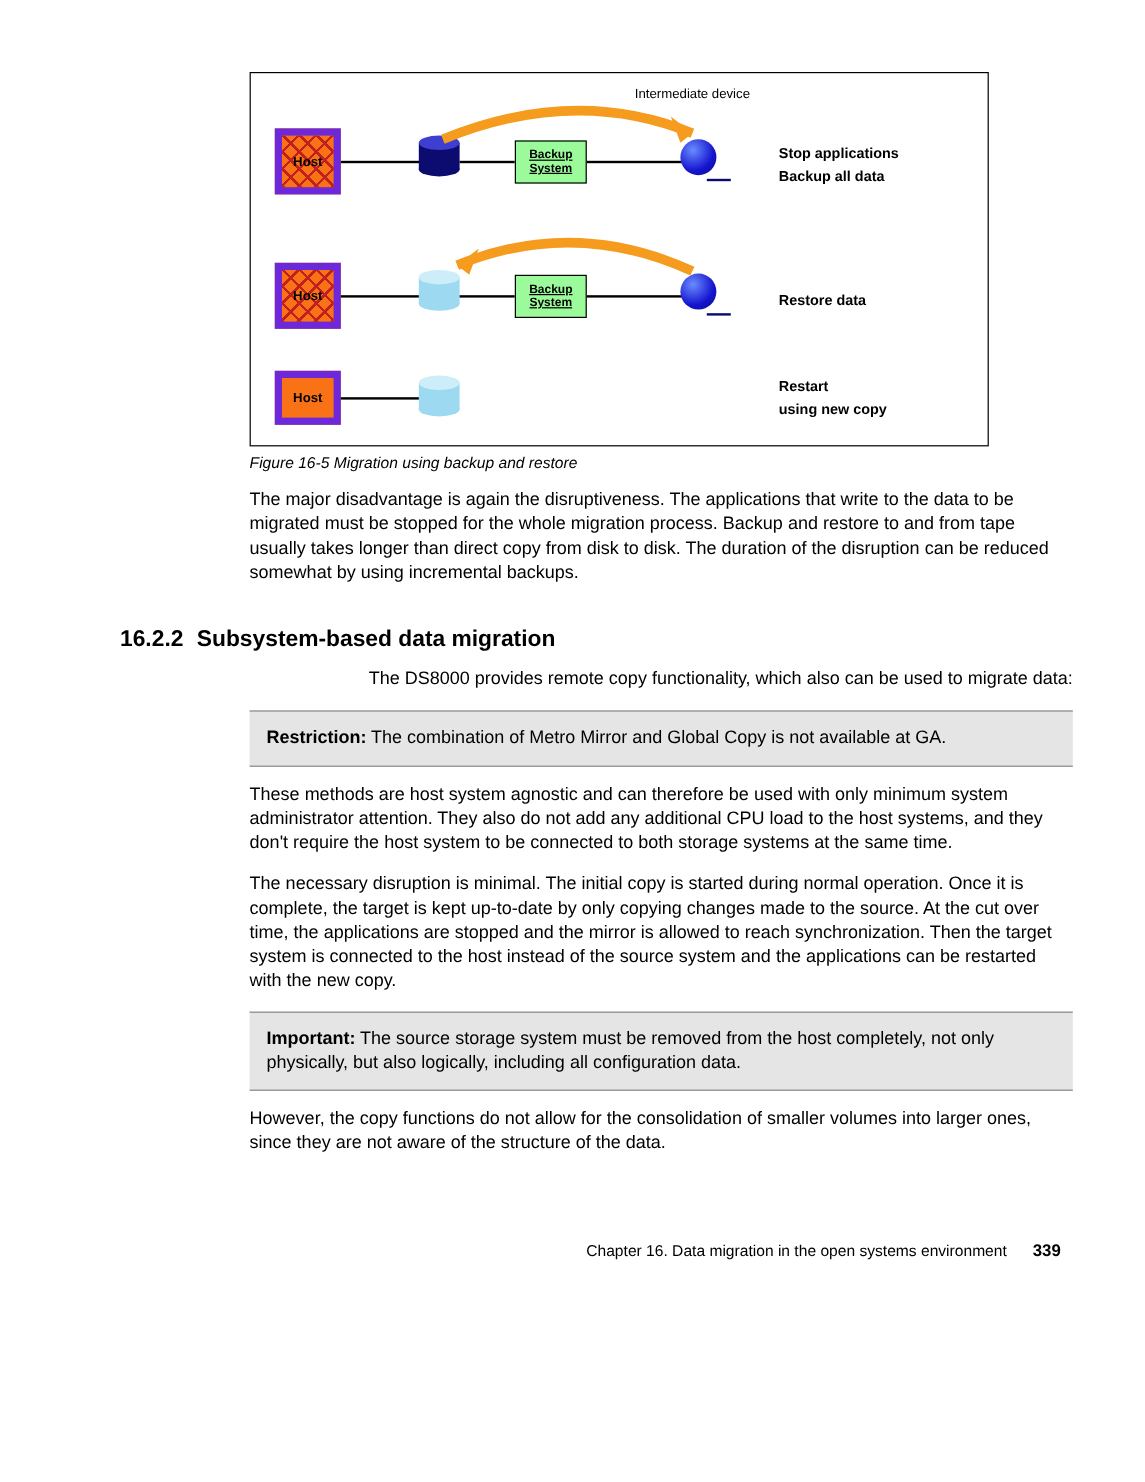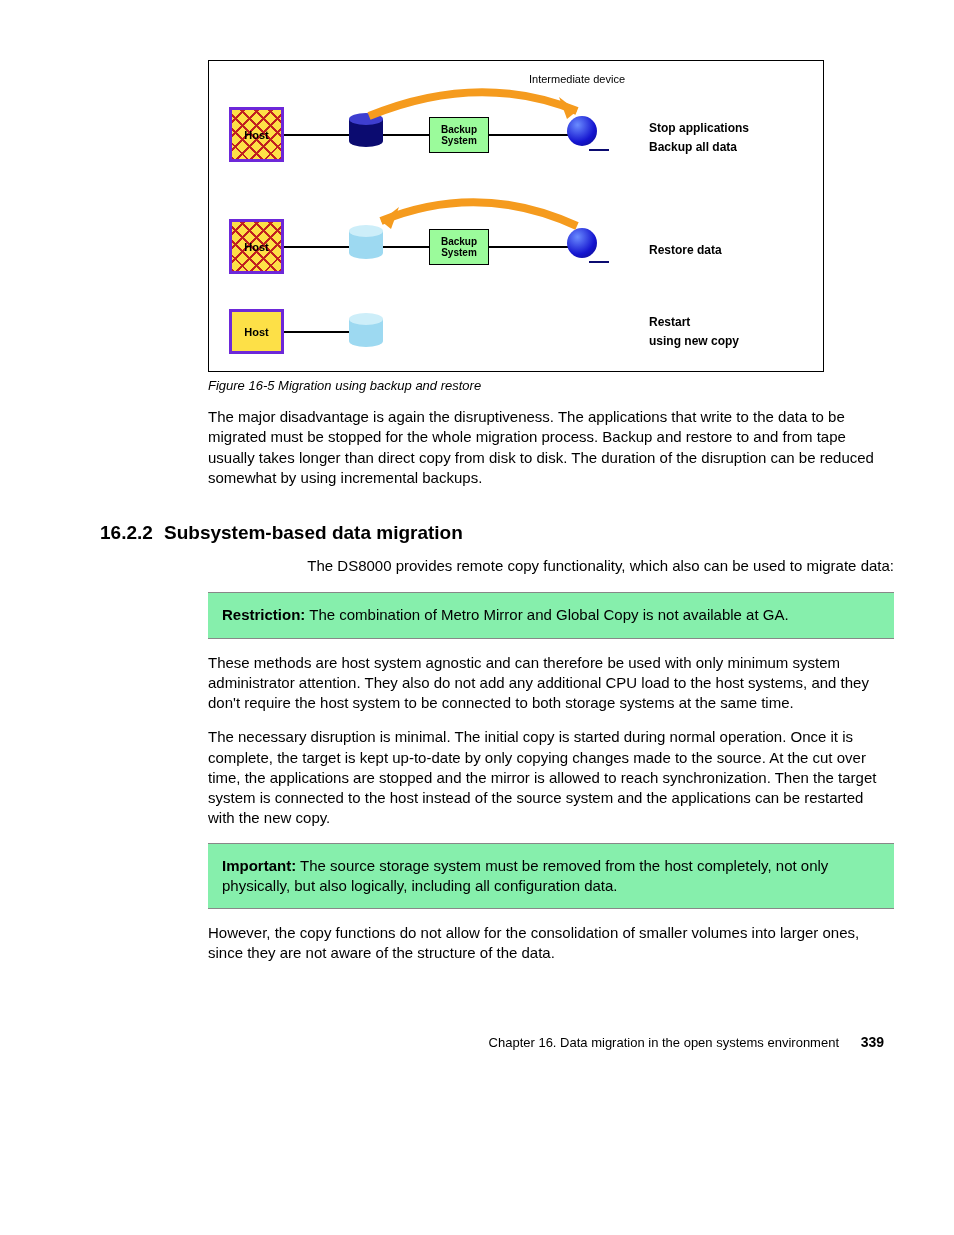--- a/index.html
+++ b/index.html
@@ -29,22 +29,22 @@
     position: absolute;
     top: 12px;
     left: 320px;
     font-size: 11px;
     font-weight: normal;
   }
   .hostbox {
     position: absolute;
     width: 55px;
     height: 55px;
-    background: #fde047;
-    border: 3px solid #6d28d9;
+    background: #f97316;
+    border: 6px solid #6d28d9;
     font-size: 11px;
     font-weight: bold;
     display: flex;
     align-items: center;
     justify-content: center;
     box-sizing: border-box;
   }
   .hatch::before {
     content: "";
     position: absolute;
@@ -61,20 +61,21 @@
     background: #9bfb9b;
     border: 1px solid #000;
     font-size: 10px;
     font-weight: bold;
     display: flex;
     align-items: center;
     justify-content: flex-end;
     text-align: center;
     line-height: 1.1;
     box-sizing: border-box;
+    text-decoration: underline;
   }
   .cyl {
     position: absolute;
     width: 34px;
     height: 34px;
   }
   .cyl .side {
     position: absolute;
     left: 0; right: 0; top: 6px; bottom: 6px;
   }
@@ -156,21 +157,21 @@
   }
   ul.bullets li::before {
     content: "►";
     position: absolute;
     left: -18px;
     font-size: 11px;
     top: 3px;
   }
   .notebox {
     margin-left: 108px;
-    background: #86efac;
+    background: #e5e5e5;
     border-top: 1px solid #888;
     border-bottom: 1px solid #888;
     padding: 12px 14px;
     font-size: 15px;
     line-height: 1.35;
   }
   .notebox b { font-weight: bold; }
   .footer {
     margin-top: 70px;
     text-align: right;

